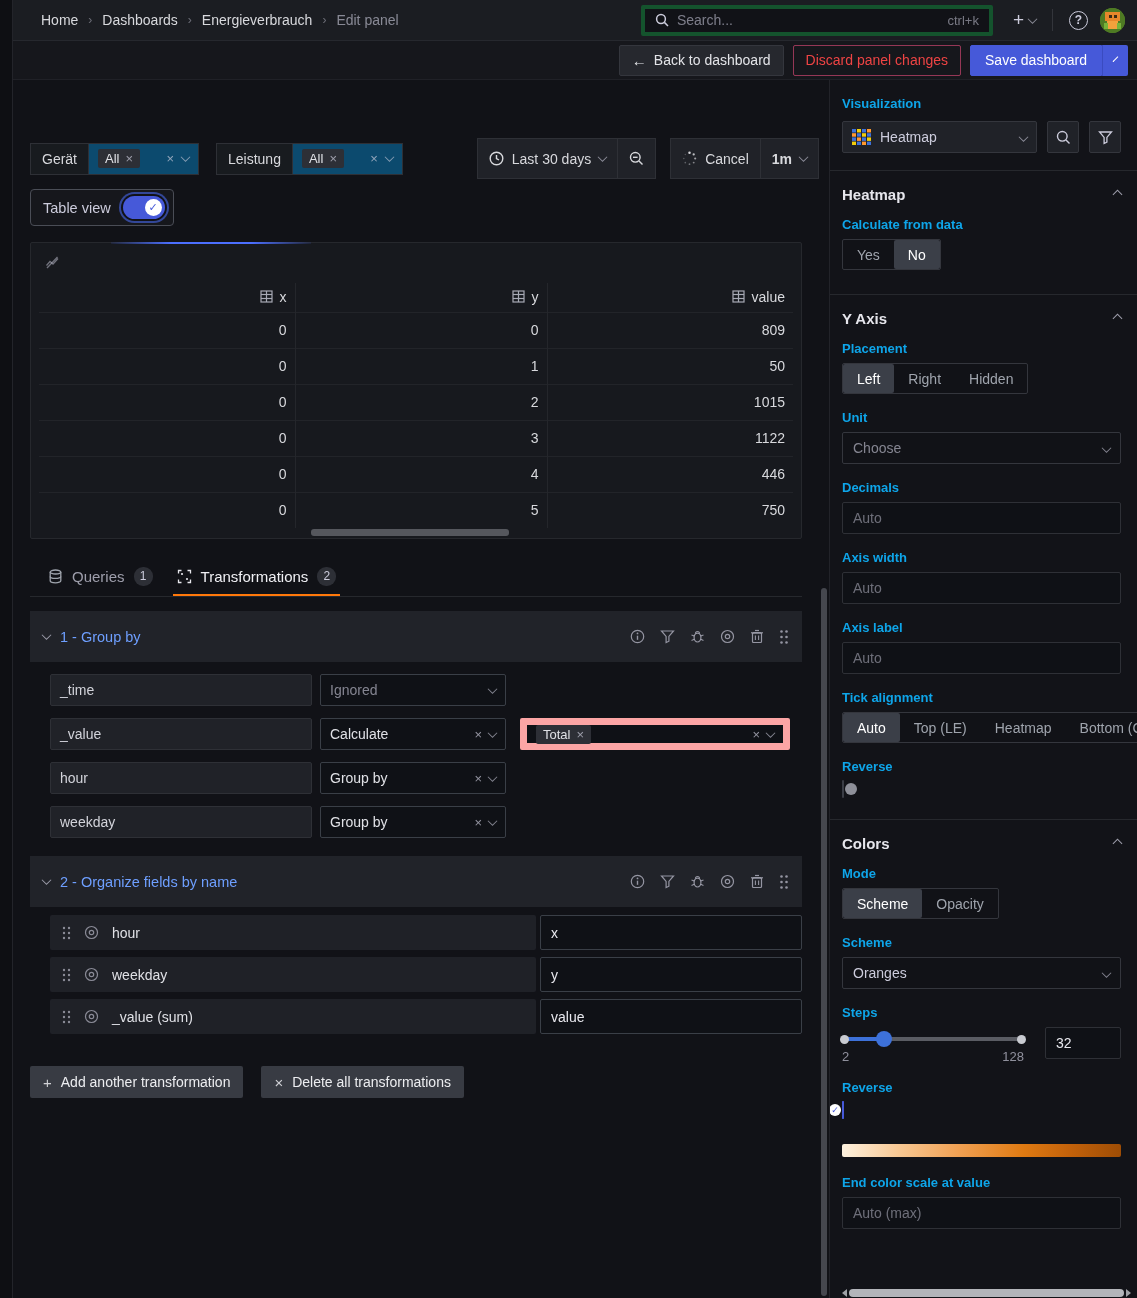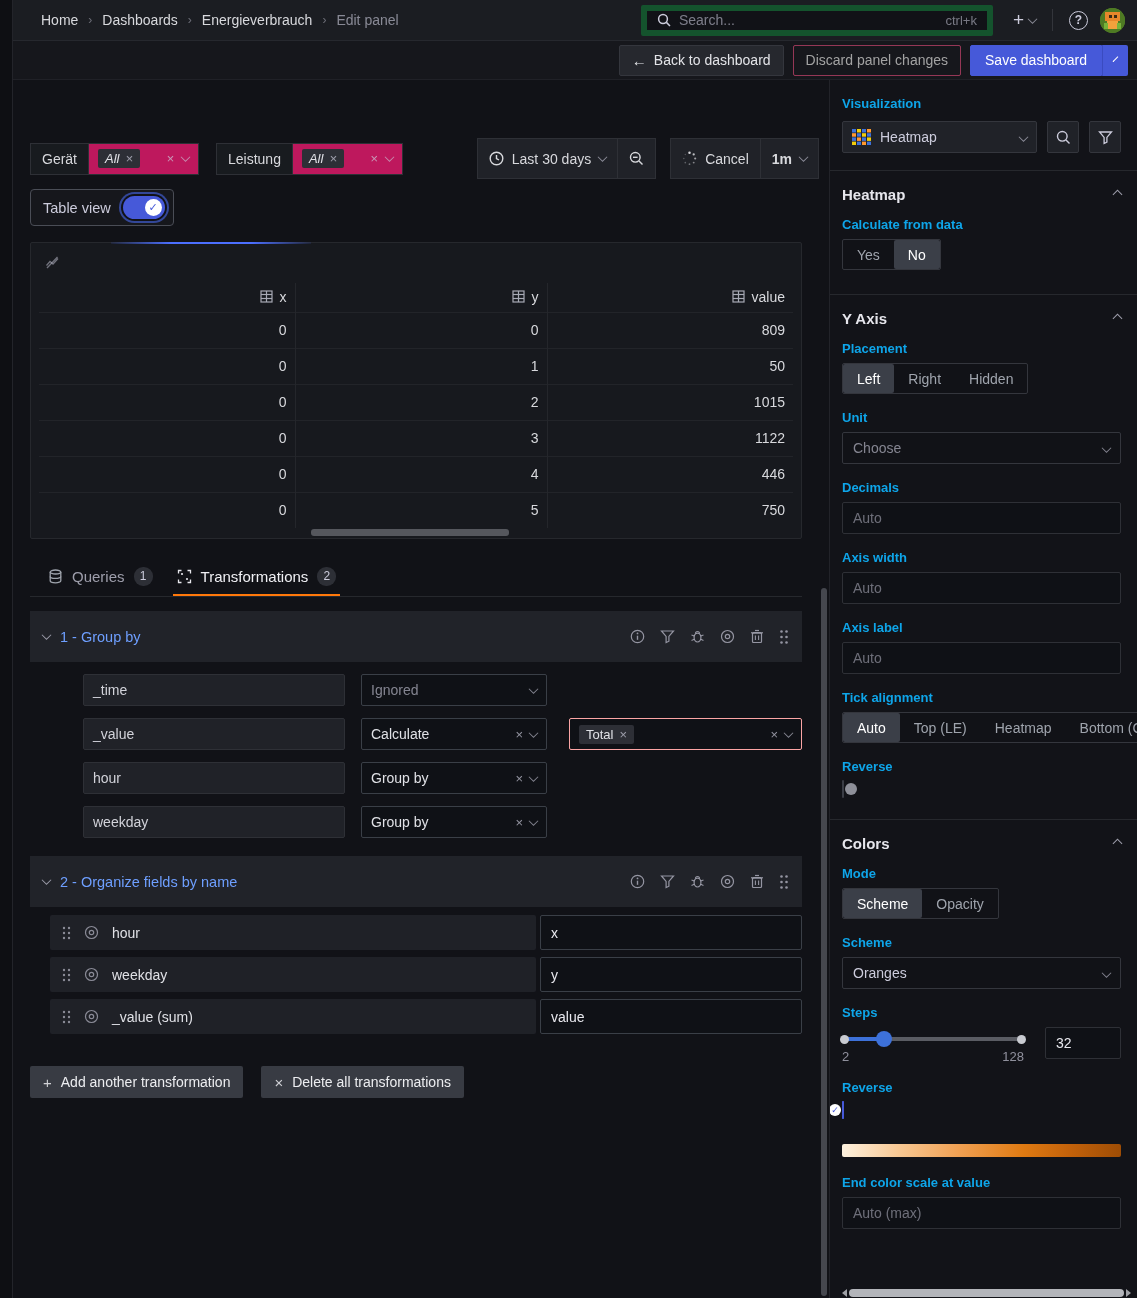--- a/index.html
+++ b/index.html
@@ -12,49 +12,49 @@
 
   
   .edge { position:absolute; left:0; top:0; width:13px; height:1298px; background:#0e0f13; border-right:1px solid #23242a; z-index:5; }
 
   
   .topnav { position:absolute; left:13px; top:0; right:0; height:41px; background:#1b1d22; border-bottom:1px solid #26282e; display:flex; align-items:center; padding:0 12px 0 28px; gap:8px; }
   .crumbs { display:flex; align-items:center; gap:10px; font-size:14px; }
   .crumb { color:#d8d9dd; font-weight:500; cursor:pointer; }
   .crumb-sep { color:rgba(204,204,220,.45); font-size:12px; }
   .crumb.current { color:rgba(204,204,220,.62); font-weight:400; }
-  .searchbox { margin-left:auto; width:352px; height:31px; background:#111217; border:6px solid #14532d; border-radius:2px; display:flex; align-items:center; gap:8px; padding:0 10px; }
+  .searchbox { margin-left:auto; width:352px; height:31px; background:#111217; border:4px solid #14532d; border-radius:2px; display:flex; align-items:center; gap:8px; padding:0 10px; }
   .searchbox .ph { color:rgba(204,204,220,.58); }
   .kbd { margin-left:auto; color:rgba(204,204,220,.55); font-size:13px; }
   .nav-actions { display:flex; align-items:center; gap:6px; margin-left:6px; }
   .iconbtn { display:flex; align-items:center; gap:5px; color:#ccccdc; padding:4px 6px; border-radius:2px; cursor:pointer; }
   .navdivider { width:1px; height:22px; background:#33353b; margin:0 4px; }
   .help-circ { width:19px; height:19px; border:1.6px solid #ccccdc; border-radius:50%; display:flex; align-items:center; justify-content:center; font-size:12px; font-weight:700; }
   .avatar { width:25px; height:25px; border-radius:50%; overflow:hidden; background:#5a8a2c; cursor:pointer; }
 
   
   .toolbar2 { position:absolute; left:13px; top:41px; right:0; height:39px; background:#16171c; border-bottom:1px solid #202127; display:flex; align-items:center; justify-content:flex-end; gap:9px; padding-right:9px; }
   .btn { height:31px; display:inline-flex; align-items:center; gap:7px; padding:0 12px; border-radius:2px; font-size:14px; font-weight:500; cursor:pointer; }
   .btn.secondary { background:#26282e; border:1px solid #34363d; color:#e3e4e8; }
-  .btn.ghost-red { background:transparent; border:1px solid rgba(255,82,134,.55); color:#a3a3a3; }
+  .btn.ghost-red { background:transparent; border:1px solid rgba(255,82,134,.55); color:#ef4444; }
   .btn.primary { background:#4659d9; border:1px solid #4659d9; color:#fff; border-radius:2px 0 0 2px; padding:0 14px; }
   .btn.primary-caret { background:#4659d9; border-left:1px solid #3a4bc0; color:#fff; width:26px; height:31px; display:flex; align-items:center; justify-content:center; border-radius:0 2px 2px 0; margin-left:-9px; cursor:pointer; }
 
   
   .main { position:absolute; left:13px; top:80px; right:0; bottom:0; display:flex; }
   .leftcol { width:806px; padding:16px 0 0 17px; position:relative; }
   .vscroll { width:10px; position:relative; }
   .vscroll .thumb { position:absolute; top:508px; bottom:2px; left:2px; width:6px; background:#45474e; border-radius:3px; }
   .rightcol { flex:1; border-left:1px solid #222329; padding:14px 16px 0 12px; position:relative; overflow:hidden; background:#121318; }
 
   
   .filterrow { display:flex; align-items:center; gap:17px;margin-top:42px; }
   .adhoc { display:flex; height:32px; }
   .adhoc .lab { display:flex; align-items:center; padding:0 11px; border:1px solid #2e3036; background:#181b1f; color:#d8d9dd; font-weight:500; }
-  .adhoc .val { display:flex; align-items:center; gap:10px; padding:0 9px; border:1px solid #2e3036; border-left:none; background:#be185d; min-width:110px;font-style:italic; }
+  .adhoc .val { display:flex; align-items:center; gap:10px; padding:0 9px; border:1px solid #2e3036; border-left:none; background:#0c4a6e; min-width:110px; }
   .chip { background:#2d2f36; border-radius:2px; padding:2px 7px; display:flex; gap:6px; align-items:center; font-size:13px; color:#e0e1e6; }
   .chip .x, .xicon { color:rgba(204,204,220,.7); font-size:13px; cursor:pointer; font-weight:400; }
   .timegrp { margin-left:auto; display:flex; gap:14px; }
   .tbtn { height:41px; background:#202228; border:1px solid #2e3036; display:flex; align-items:center; gap:8px; padding:0 11px; color:#d8d9dd; font-weight:500; cursor:pointer; }
   .tbtn+.tbtn { border-left:none; }
   .grp { display:flex; }
 
   
   .tvrow { margin-top:10px; }
   .tvpill { display:inline-flex; align-items:center; gap:10px; border:1px solid #4a4d56; border-radius:4px; padding:4px 6px 4px 12px; background:#16171c; }
@@ -82,25 +82,25 @@
 
   
   .xform { margin-top:14px; width:772px; }
   .xcard { margin-bottom:16px; }
   .xhead { height:51px; background:#212329; display:flex; align-items:center; gap:10px; padding:0 13px; }
   .xhead .title { color:#6e9fff; font-size:14.5px; cursor:pointer; }
   .xhead .chev { color:rgba(204,204,220,.7); }
   .xicons { margin-left:auto; display:flex; align-items:center; gap:15px; color:rgba(204,204,220,.68); }
   .xicons > * { cursor:pointer; }
   .gbrows { padding:12px 0 2px 20px; display:flex; flex-direction:column; gap:12px; }
-  .gbrow { display:flex; gap:16px; height:32px;margin-left:33px; }
+  .gbrow { display:flex; gap:8px; height:32px; }
   .fname { width:262px; background:#202228; border:1px solid #2e3036; border-radius:2px; display:flex; align-items:center; padding:0 9px; color:#d2d3da; }
   .fsel { width:186px; background:#0f1116; border:1px solid #3a3f47; border-radius:2px; display:flex; align-items:center; padding:0 9px; gap:8px; color:#e0e1e6; }
   .fsel .trail { margin-left:auto; display:flex; align-items:center; gap:7px; color:rgba(204,204,220,.6); }
-  .fagg { margin-left:6px; flex:1; max-width:270px; background:#0f1116; border:1px solid #fca5a5; border-radius:2px; display:flex; align-items:center; padding:0 9px; gap:8px; }
+  .fagg { margin-left:6px; flex:1; max-width:270px; background:#0f1116; border:7px solid #fca5a5; border-radius:2px; display:flex; align-items:center; padding:0 9px; gap:8px; }
   .orrows { padding:8px 0 2px 20px; display:flex; flex-direction:column; gap:7px; }
   .orrow { display:flex; gap:4px; height:35px; }
   .orleft { width:486px; background:#1f2127; border-radius:2px; display:flex; align-items:center; gap:13px; padding:0 12px; color:#e0e1e6; }
   .orinput { flex:1; background:#0f1116; border:1px solid #3a3f47; border-radius:2px; color:#e8e8ee; padding:0 10px; font-size:14px; font-family:inherit; }
   .xactions { margin-top:30px; display:flex; gap:18px; }
   .gbtn { height:32px; background:#383b43; border:none; border-radius:2px; color:#ecedf0; display:inline-flex; align-items:center; gap:9px; padding:0 13px; font-size:14px; font-weight:500; cursor:pointer; font-family:inherit; }
   .gbtn .sym { font-size:15px; color:#d0d1d6; }
 
   
   .optlabel { font-size:13px; font-weight:600; color:#0ea5e9; margin-bottom:7px; }

